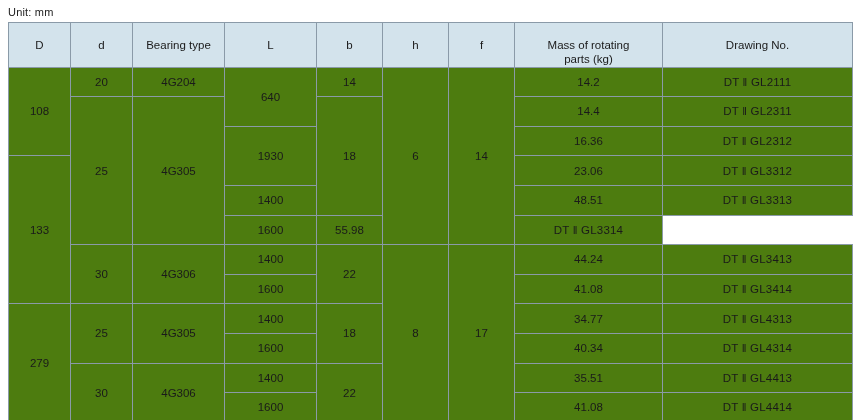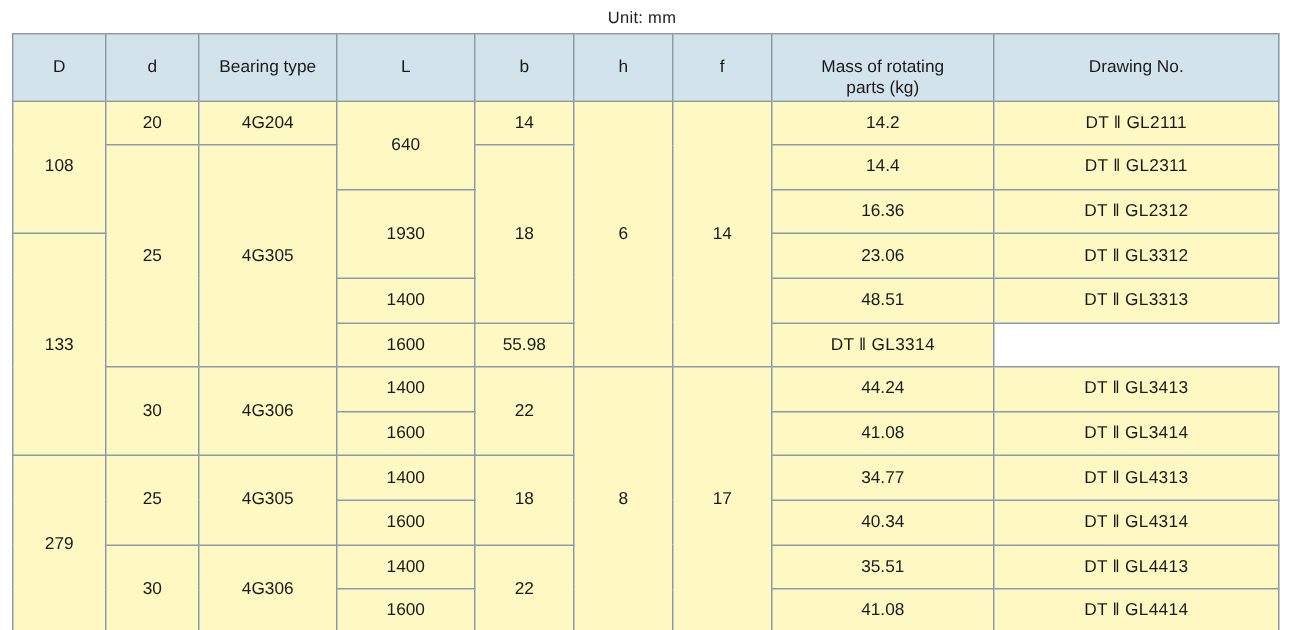--- a/index.html
+++ b/index.html
@@ -15,21 +15,21 @@
     overflow: hidden;
   }
   .page {
     position: relative;
     width: 860px;
     height: 420px;
     box-sizing: border-box;
     padding: 0 8px;
   }
   .unit-line {
-    text-align: center;
+    text-align: left;
     font-size: 11px;
     color: #222;
     padding: 6px 4px 4px 0;
     letter-spacing: 0.2px;
   }
   table.spec {
     border-collapse: collapse;
     width: 844px;
     table-layout: fixed;
   }
@@ -43,21 +43,21 @@
   }
   table.spec thead th {
     background: #d3e3ec;
     height: 38px;
     font-weight: normal;
     font-size: 11.5px;
     line-height: 1.25;
   }
   table.spec tbody td {
     height: 28.6px;
-    background: #fef9c3;
+    background: #4d7c0f;
   }
   .col-d    { width: 62px; }
   .col-dd   { width: 62px; }
   .col-bt   { width: 92px; }
   .col-L    { width: 92px; }
   .col-b    { width: 66px; }
   .col-h    { width: 66px; }
   .col-f    { width: 66px; }
   .col-mass { width: 148px; }
   .col-dwg  { width: 190px; }

